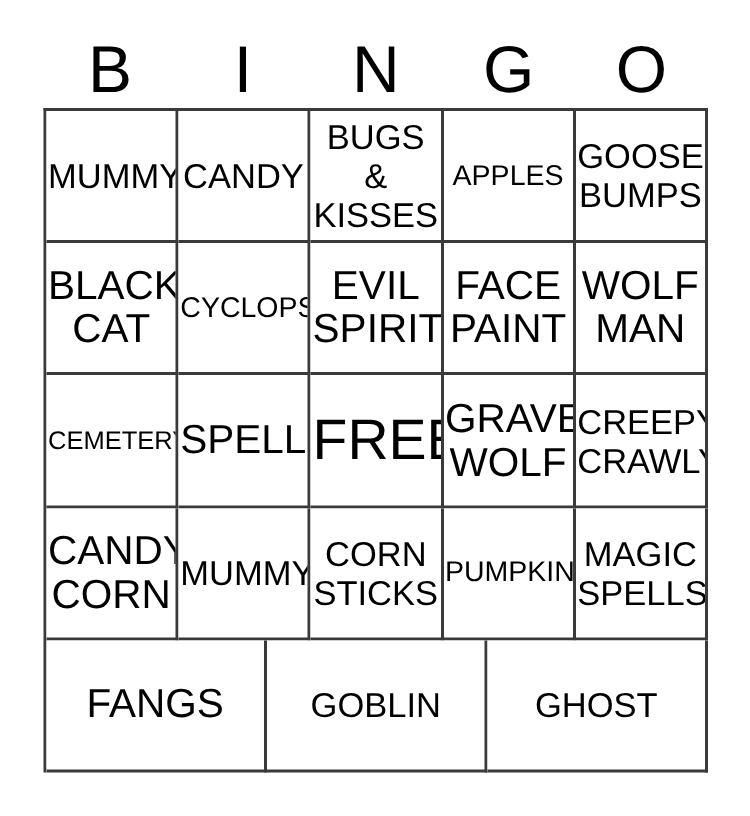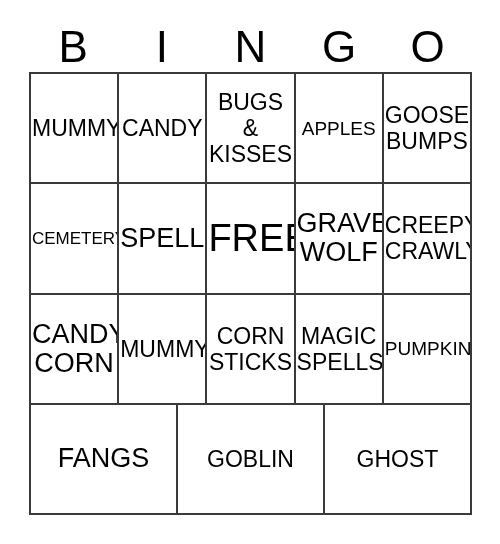--- a/index.html
+++ b/index.html
@@ -116,20 +116,41 @@
         </div>
       <div class="cell sz-s">
           <span class="cell-text">APPLES</span>
         </div>
       <div class="cell sz-m">
           <span class="cell-text">GOOSE
 BUMPS</span>
         </div>
     </div>
 
+    <div class="grid-row">
+      <div class="cell sz-l">
+          <span class="cell-text">BLACK
+CAT</span>
+        </div>
+      <div class="cell sz-s">
+          <span class="cell-text">CYCLOPS</span>
+        </div>
+      <div class="cell sz-l">
+          <span class="cell-text">EVIL
+SPIRIT</span>
+        </div>
+      <div class="cell sz-l">
+          <span class="cell-text">FACE
+PAINT</span>
+        </div>
+      <div class="cell sz-l">
+          <span class="cell-text">WOLF
+MAN</span>
+        </div>
+    </div>
 
     <div class="grid-row">
       <div class="cell sz-xs">
           <span class="cell-text">CEMETERY</span>
         </div>
       <div class="cell sz-l">
           <span class="cell-text">SPELLS</span>
         </div>
       <div class="cell sz-xl">
           <span class="cell-text">FREE</span>
@@ -149,27 +170,27 @@
           <span class="cell-text">CANDY
 CORN</span>
         </div>
       <div class="cell sz-m">
           <span class="cell-text">MUMMY</span>
         </div>
       <div class="cell sz-m">
           <span class="cell-text">CORN
 STICKS</span>
         </div>
+      <div class="cell sz-s">
+          <span class="cell-text">PUMPKIN</span>
+        </div>
       <div class="cell sz-m">
           <span class="cell-text">MAGIC
 SPELLS</span>
         </div>
-      <div class="cell sz-s">
-          <span class="cell-text">PUMPKIN</span>
-        </div>
     </div>
 
     <div class="grid-row">
       <div class="cell sz-l">
           <span class="cell-text">FANGS</span>
         </div>
       <div class="cell sz-m">
           <span class="cell-text">GOBLIN</span>
         </div>
       <div class="cell sz-m">

